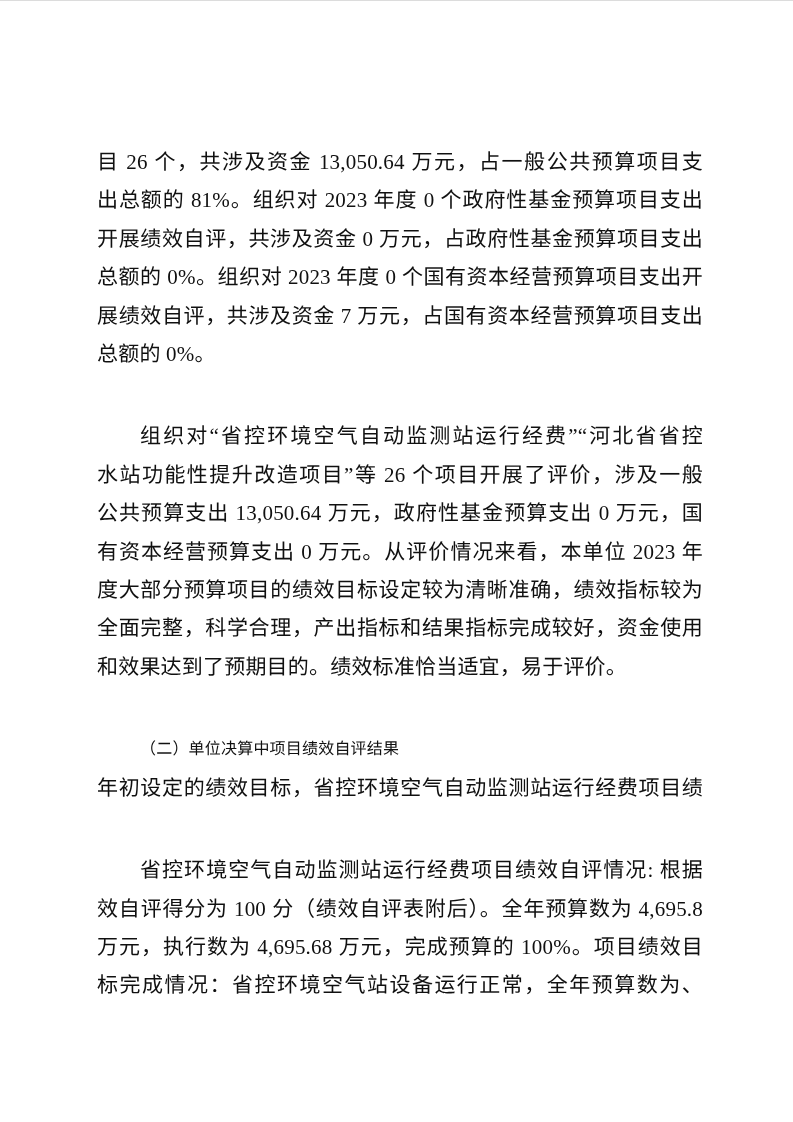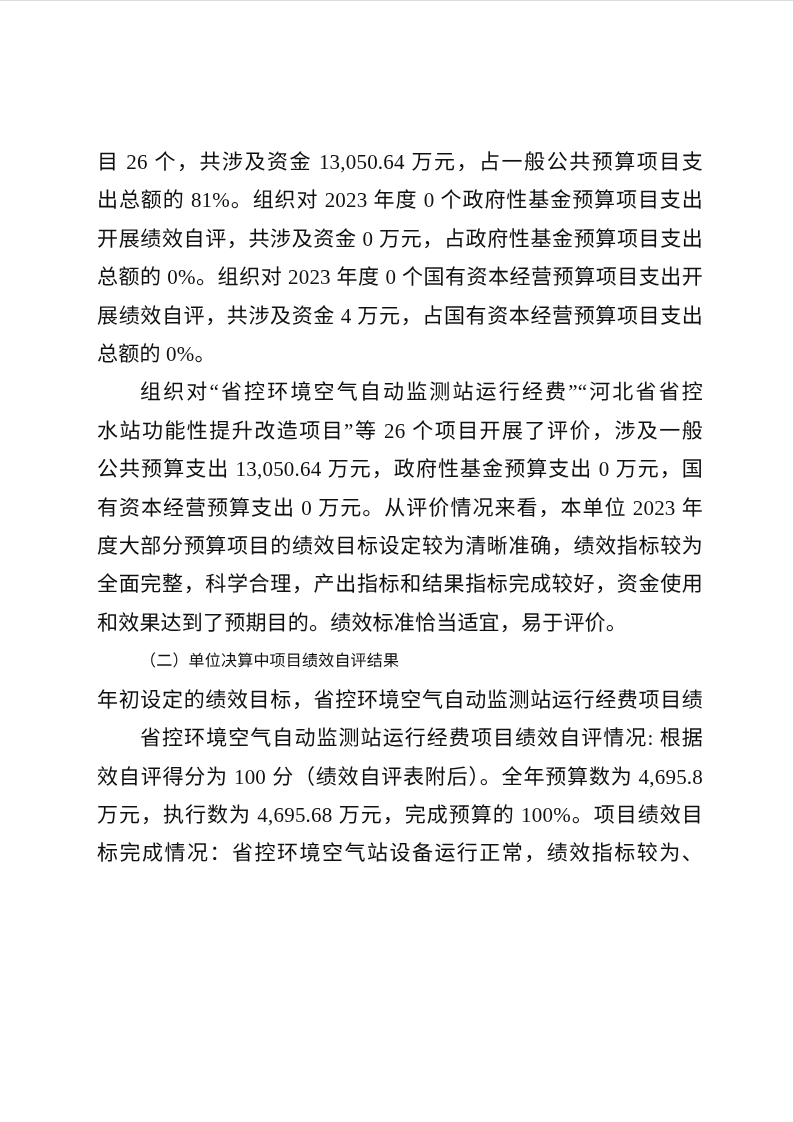--- a/index.html
+++ b/index.html
@@ -39,40 +39,41 @@
   .fill {
     text-align: justify;
     text-align-last: justify;
   }
   .end {
     text-align: right;
     text-align-last: left;
   }
   .indent {
     text-indent: 43px;
+    margin-top: 44px;
   }
   .heading {
     font-weight: 400;
     font-size: 16px;
   }
 </style>
 </head>
 <body>
 
 <div class="page">
   <div class="page-top-edge"></div>
 
   <div class="doc">
 
     <div>
       <div class="line fill">目 26 个，共涉及资金 13,050.64 万元，占一般公共预算项目支</div>
       <div class="line fill">出总额的 81%。组织对 2023 年度 0 个政府性基金预算项目支出</div>
       <div class="line fill">开展绩效自评，共涉及资金 0 万元，占政府性基金预算项目支出</div>
       <div class="line fill">总额的 0%。组织对 2023 年度 0 个国有资本经营预算项目支出开</div>
-      <div class="line fill">展绩效自评，共涉及资金 4 万元，占国有资本经营预算项目支出</div>
+      <div class="line fill">展绩效自评，共涉及资金 7 万元，占国有资本经营预算项目支出</div>
       <div class="line end">总额的 0%。</div>
     </div>
 
     <div>
       <div class="line fill indent">组织对“省控环境空气自动监测站运行经费”“河北省省控</div>
       <div class="line fill">水站功能性提升改造项目”等 26 个项目开展了评价，涉及一般</div>
       <div class="line fill">公共预算支出 13,050.64 万元，政府性基金预算支出 0 万元，国</div>
       <div class="line fill">有资本经营预算支出 0 万元。从评价情况来看，本单位 2023 年</div>
       <div class="line fill">度大部分预算项目的绩效目标设定较为清晰准确，绩效指标较为</div>
       <div class="line fill">全面完整，科学合理，产出指标和结果指标完成较好，资金使用</div>
@@ -82,17 +83,17 @@
     <div>
       <div class="line heading indent">（二）单位决算中项目绩效自评结果</div>
     </div>
 
 
     <div>
       <div class="line fill">年初设定的绩效目标，省控环境空气自动监测站运行经费项目绩</div>
       <div class="line fill indent">省控环境空气自动监测站运行经费项目绩效自评情况: 根据</div>
       <div class="line fill">效自评得分为 100 分（绩效自评表附后）。全年预算数为 4,695.8</div>
       <div class="line fill">万元，执行数为 4,695.68 万元，完成预算的 100%。项目绩效目</div>
-      <div class="line fill">标完成情况：省控环境空气站设备运行正常，绩效指标较为、</div>
+      <div class="line fill">标完成情况：省控环境空气站设备运行正常，全年预算数为、</div>
     </div>
 
   </div>
 </div>
 
 </body></html>

